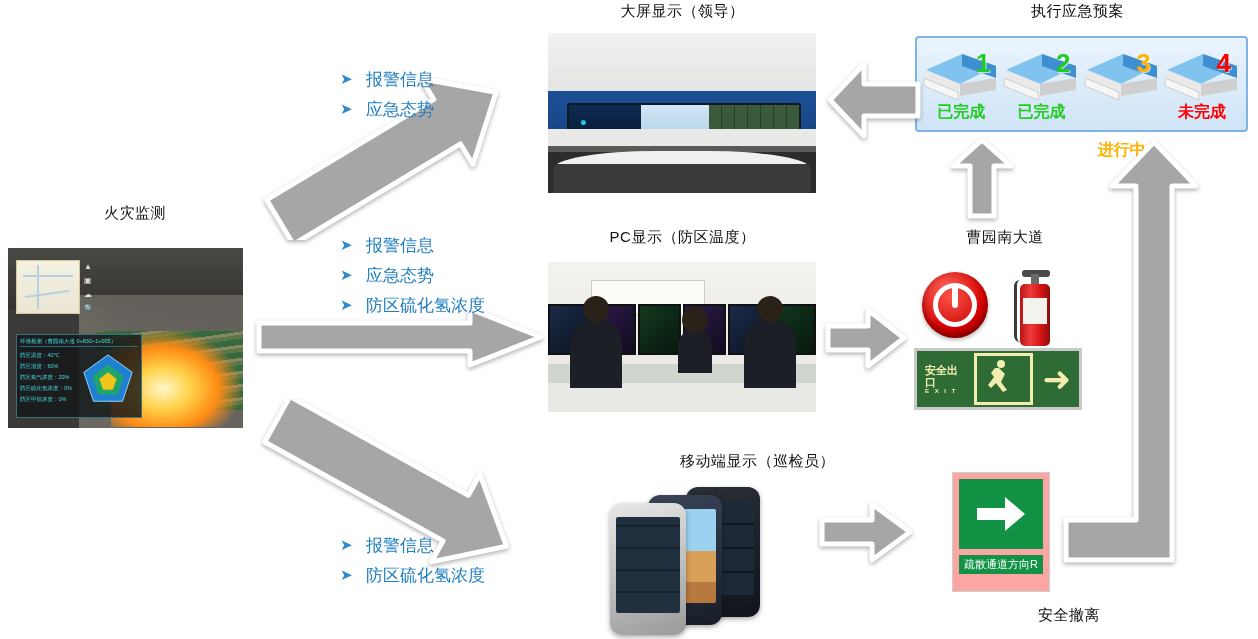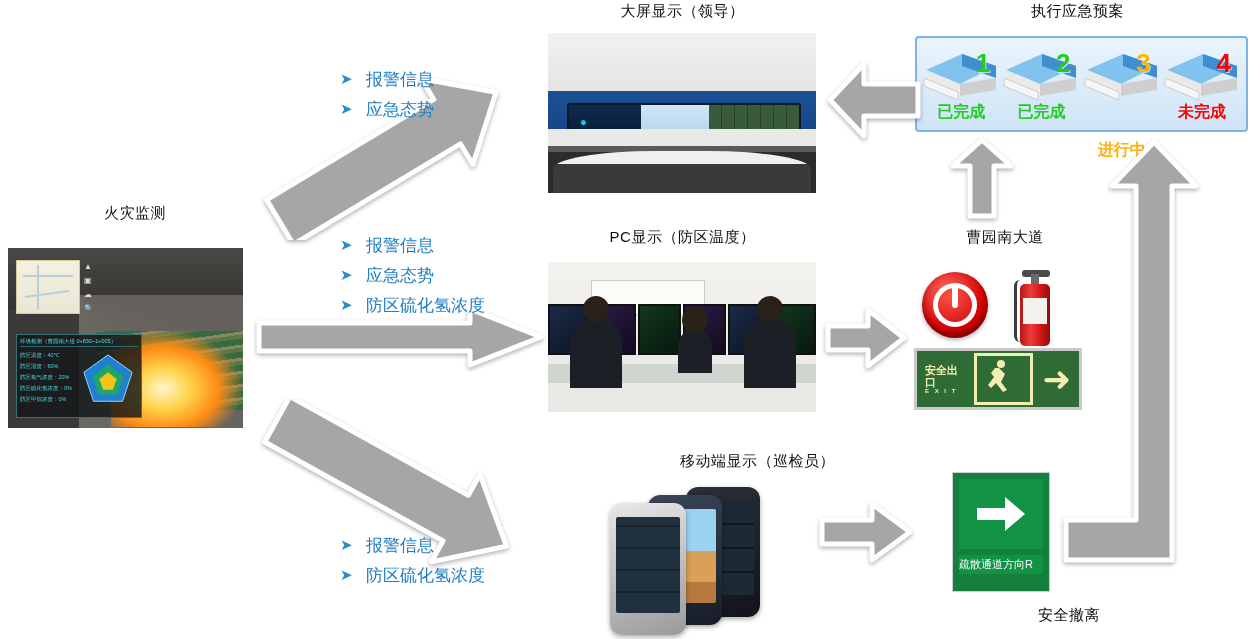--- a/index.html
+++ b/index.html
@@ -86,21 +86,21 @@
   .exting .handle{position:absolute;left:10px;top:2px;width:28px;height:7px;border-radius:3px;background:#4a4a4a;}
   .exting .hose{position:absolute;left:2px;top:12px;width:9px;height:62px;border-left:3px solid #3a3a3a;border-radius:6px;}
 
   .exit-sign{position:absolute;background:#2f6b35;border:3px solid #c9c9c9;
      display:flex;align-items:center;box-sizing:border-box;padding:0 8px;}
   .exit-sign .cn{color:#f2eeb0;font-size:11px;font-weight:bold;line-height:1.1;margin-right:6px;}
   .exit-sign .cn small{display:block;font-size:6px;letter-spacing:2px;}
   .exit-sign .box{width:54px;height:46px;border:3px solid #f2eeb0;position:relative;}
   .exit-sign .arrw{margin-left:10px;font-size:34px;color:#f2eeb0;line-height:0;}
 
-  .evac{position:absolute;background:#15803d;border:1px solid #cfcfcf;text-align:left;}
+  .evac{position:absolute;background:#fca5a5;border:1px solid #cfcfcf;text-align:center;}
   .evac .grn{margin:6px;height:70px;background:#119245;display:flex;align-items:center;justify-content:center;}
   .evac .cap{font-size:11px;color:#fff;background:#119245;margin:0 6px 6px;padding:2px 0;white-space:nowrap;}
 
   
   .fm{position:absolute;overflow:hidden;background:#3c3a38;}
   .fm .ceil{position:absolute;left:0;top:0;width:100%;height:34%;background:linear-gradient(#4a4845,#35332f);}
   .fm .tun{position:absolute;left:30%;top:26%;width:70%;height:74%;
      background:conic-gradient(from 200deg at 0% 0%,#7d7a74,#5d5a55,#6e6b65);}
   .fm .lanes{position:absolute;right:0;top:46%;width:62%;height:44%;
      background:repeating-linear-gradient(-8deg,#2f6b3a 0 6px,#5b7a45 6px 10px,#8c8f62 10px 13px);opacity:.85;}

